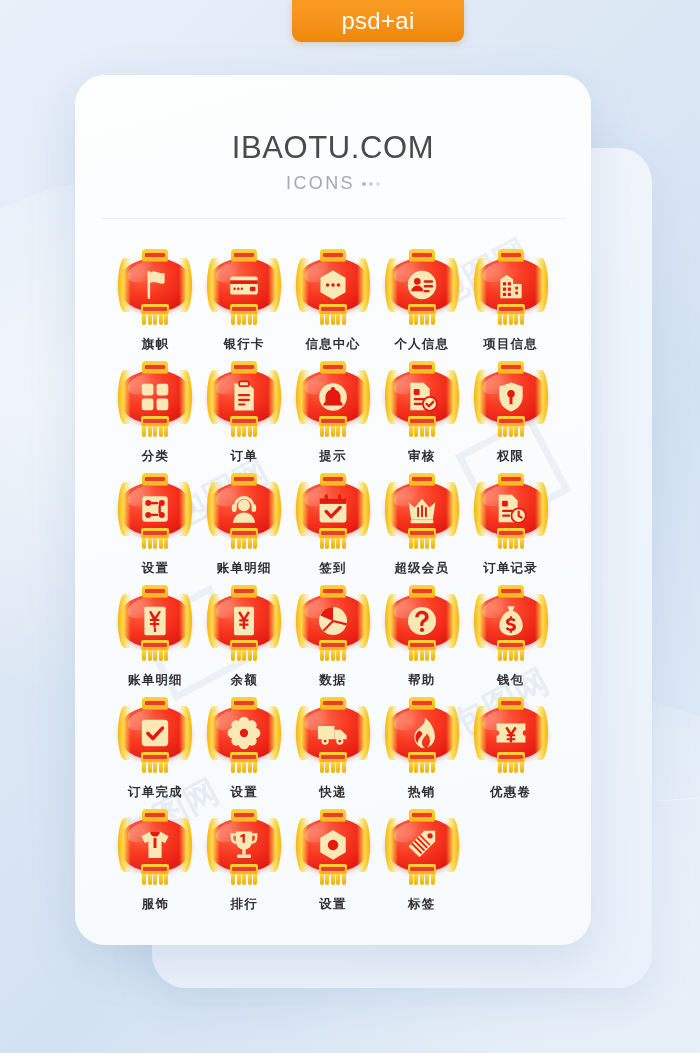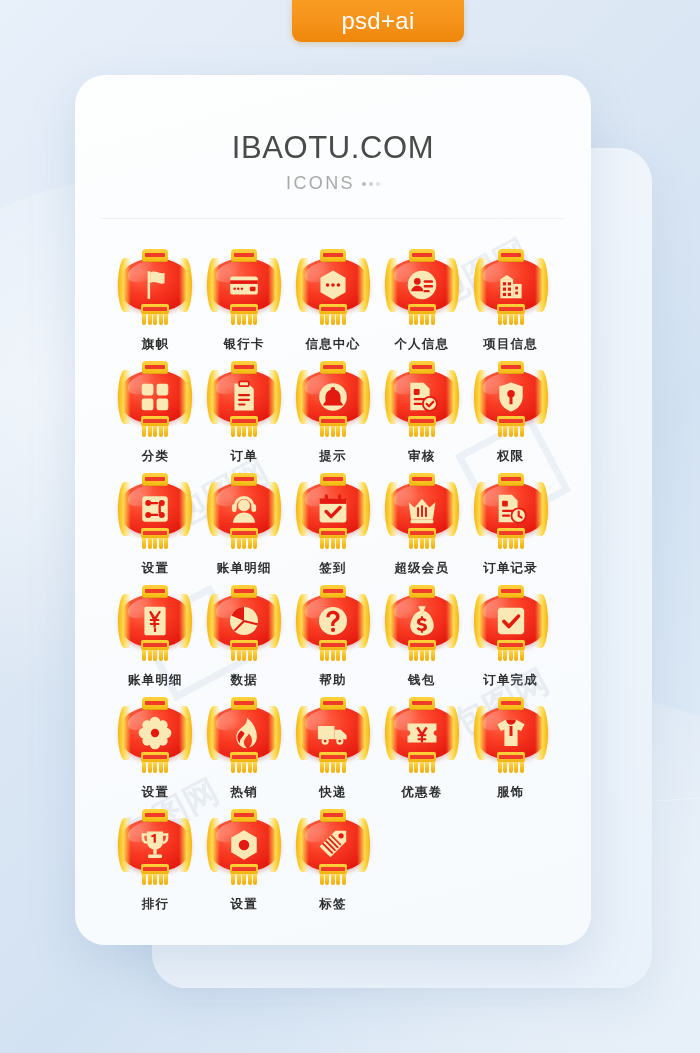--- a/index.html
+++ b/index.html
@@ -552,20 +552,43 @@
         <div class="label">账单明细</div>
       </div>
       <div class="cell">
         <div class="lantern">
           <div class="cap"></div>
           <div class="body"></div>
           <div class="rim-l"></div>
           <div class="rim-r"></div>
           <div class="sym">
             <svg viewBox="0 0 32 32">
+              <rect x="6.6" y="2.6" width="18.8" height="26.8" rx="1.6" fill="#fae9b4"></rect>
+              <path fill="#e4190f" d="M10.4 8l2-1.2 3.6 5.8 3.6-5.8 2 1.2-4 6.4h2.6v2h-3.2v2h3.2v2h-3.2v3.2h-2.2v-3.2h-3.2v-2h3.2v-2h-3.2v-2H14.4z"></path>
+            </svg>
+          </div>
+          <div class="base"></div>
+          <div class="fringe">
+            <span></span>
+            <span></span>
+            <span></span>
+            <span></span>
+            <span></span>
+          </div>
+        </div>
+        <div class="label">余额</div>
+      </div>
+      <div class="cell">
+        <div class="lantern">
+          <div class="cap"></div>
+          <div class="body"></div>
+          <div class="rim-l"></div>
+          <div class="rim-r"></div>
+          <div class="sym">
+            <svg viewBox="0 0 32 32">
               <circle cx="16" cy="16" r="13.2" fill="#fae9b4"></circle>
               <path fill="#e4190f" d="M16 16V2.8A13.2 13.2 0 004.1 10.9z"></path>
               <path fill="#e4190f" d="M16 16l13.2.1A13.2 13.2 0 0016 29.2z" opacity="0"></path>
               <path d="M16 16l12.9 3.2" stroke="#e4190f" stroke-width="2" fill="none"></path>
               <path d="M16 16L6.9 25.3" stroke="#e4190f" stroke-width="2" fill="none"></path>
             </svg>
           </div>
           <div class="base"></div>
           <div class="fringe">
             <span></span>
@@ -682,61 +705,61 @@
         <div class="label">设置</div>
       </div>
       <div class="cell">
         <div class="lantern">
           <div class="cap"></div>
           <div class="body"></div>
           <div class="rim-l"></div>
           <div class="rim-r"></div>
           <div class="sym">
             <svg viewBox="0 0 32 32">
-              <path fill="#fae9b4" d="M18.6 1.6c.8 4.6-1.6 6.6-4.4 9-3 2.6-5.4 5-5.4 9.2 0 5.9 4.4 10.6 10 10.6-2.6-2.3-3.4-4.7-2.6-7.3.7-2.3 3.3-4 4.4-6.6 1.9 2 2.9 4.2 2.9 6.6 0 2.7-1 4.9-2.8 6.6 4.6-1.5 7.4-5.3 7.4-10.3 0-7.7-4.4-14-9.5-17.8z"></path>
-              <path fill="#e4190f" d="M13.4 13.6c-2.2 2-3.6 3.9-3.6 6.4 0 2.3.9 4.3 2.4 5.8-.4-2.4.4-4.2 2-5.9 1.2-1.2 2-2.4 2.2-3.9z"></path>
-            </svg>
-          </div>
-          <div class="base"></div>
-          <div class="fringe">
-            <span></span>
-            <span></span>
-            <span></span>
-            <span></span>
-            <span></span>
-          </div>
-        </div>
-        <div class="label">热销</div>
-      </div>
-      <div class="cell">
-        <div class="lantern">
-          <div class="cap"></div>
-          <div class="body"></div>
-          <div class="rim-l"></div>
-          <div class="rim-r"></div>
-          <div class="sym">
-            <svg viewBox="0 0 32 32">
               <path fill="#fae9b4" d="M1.8 9.4h15.6v12.4H1.8z"></path>
               <path fill="#fae9b4" d="M17.4 13h5.8l5.6 5v3.8h-11.4z"></path>
               <circle cx="8.6" cy="23.6" r="3.4" fill="#fae9b4"></circle>
               <circle cx="22.4" cy="23.6" r="3.4" fill="#fae9b4"></circle>
               <circle cx="8.6" cy="23.6" r="1.3" fill="#e4190f"></circle>
               <circle cx="22.4" cy="23.6" r="1.3" fill="#e4190f"></circle>
             </svg>
           </div>
           <div class="base"></div>
           <div class="fringe">
             <span></span>
             <span></span>
             <span></span>
             <span></span>
             <span></span>
           </div>
         </div>
         <div class="label">快递</div>
+      </div>
+      <div class="cell">
+        <div class="lantern">
+          <div class="cap"></div>
+          <div class="body"></div>
+          <div class="rim-l"></div>
+          <div class="rim-r"></div>
+          <div class="sym">
+            <svg viewBox="0 0 32 32">
+              <path fill="#fae9b4" d="M18.6 1.6c.8 4.6-1.6 6.6-4.4 9-3 2.6-5.4 5-5.4 9.2 0 5.9 4.4 10.6 10 10.6-2.6-2.3-3.4-4.7-2.6-7.3.7-2.3 3.3-4 4.4-6.6 1.9 2 2.9 4.2 2.9 6.6 0 2.7-1 4.9-2.8 6.6 4.6-1.5 7.4-5.3 7.4-10.3 0-7.7-4.4-14-9.5-17.8z"></path>
+              <path fill="#e4190f" d="M13.4 13.6c-2.2 2-3.6 3.9-3.6 6.4 0 2.3.9 4.3 2.4 5.8-.4-2.4.4-4.2 2-5.9 1.2-1.2 2-2.4 2.2-3.9z"></path>
+            </svg>
+          </div>
+          <div class="base"></div>
+          <div class="fringe">
+            <span></span>
+            <span></span>
+            <span></span>
+            <span></span>
+            <span></span>
+          </div>
+        </div>
+        <div class="label">热销</div>
       </div>
       <div class="cell">
         <div class="lantern">
           <div class="cap"></div>
           <div class="body"></div>
           <div class="rim-l"></div>
           <div class="rim-r"></div>
           <div class="sym">
             <svg viewBox="0 0 32 32">
               <path fill="#fae9b4" d="M2.4 7h27.2v6.4a2.6 2.6 0 000 5.2V25H2.4v-6.4a2.6 2.6 0 000-5.2z"></path>

